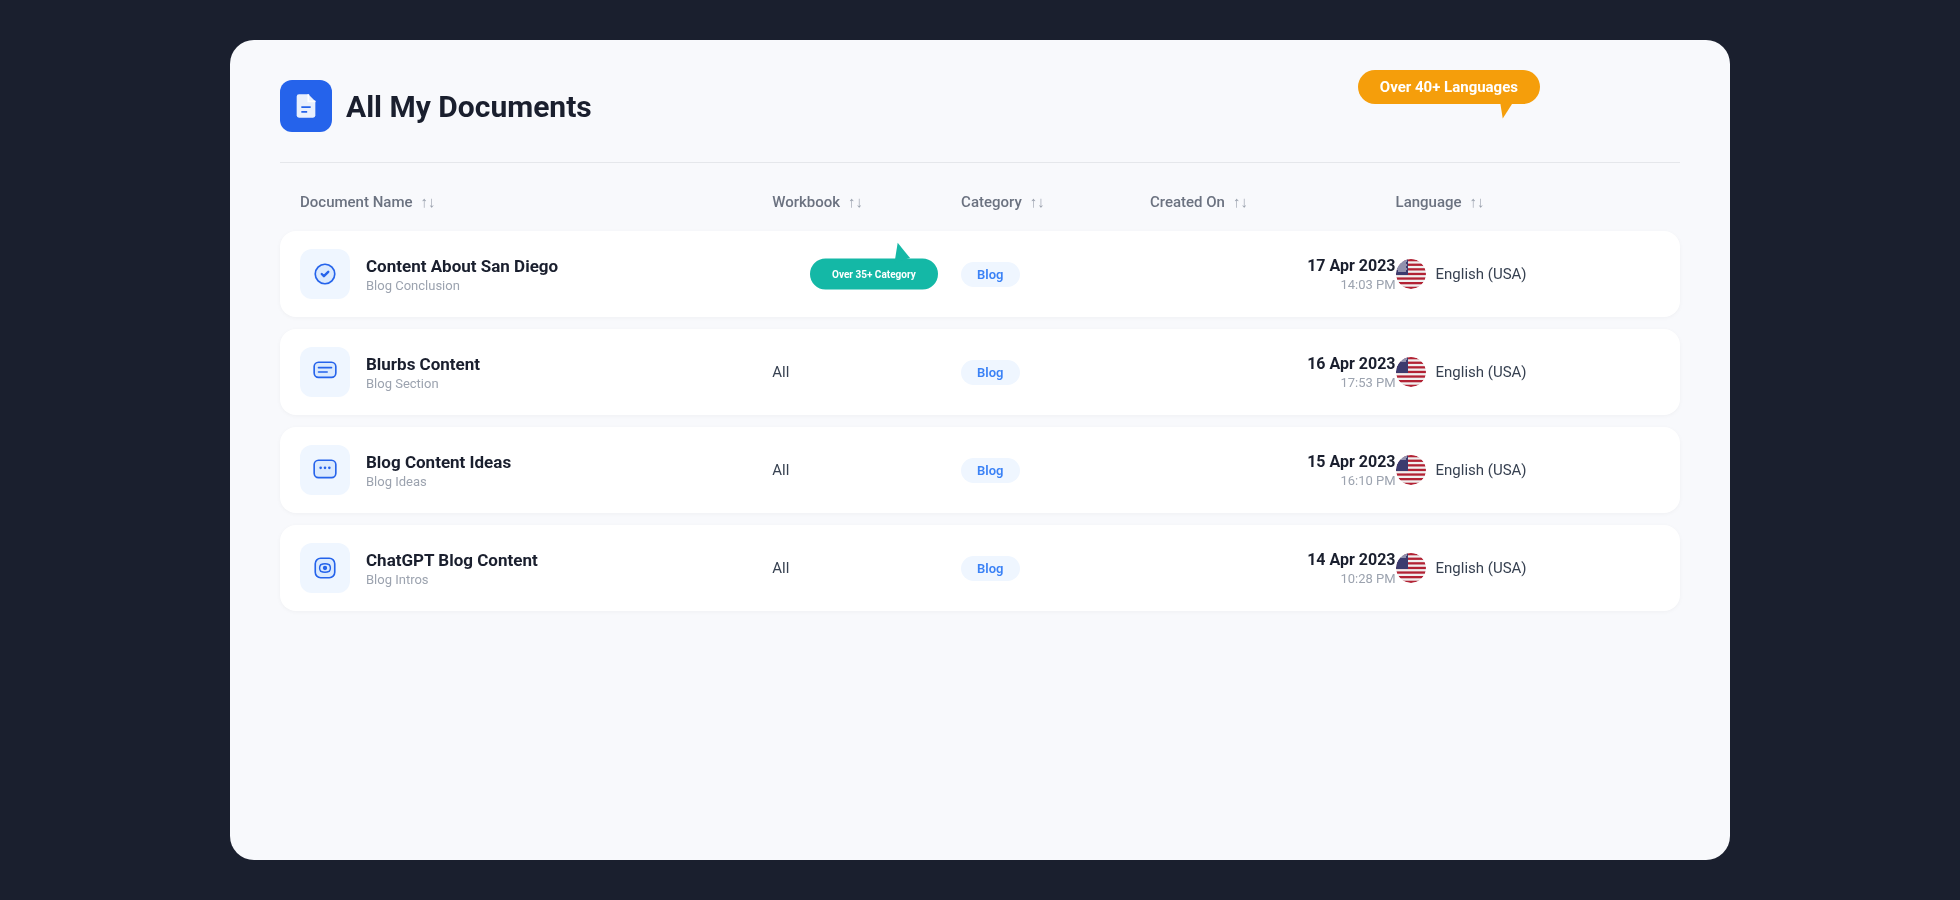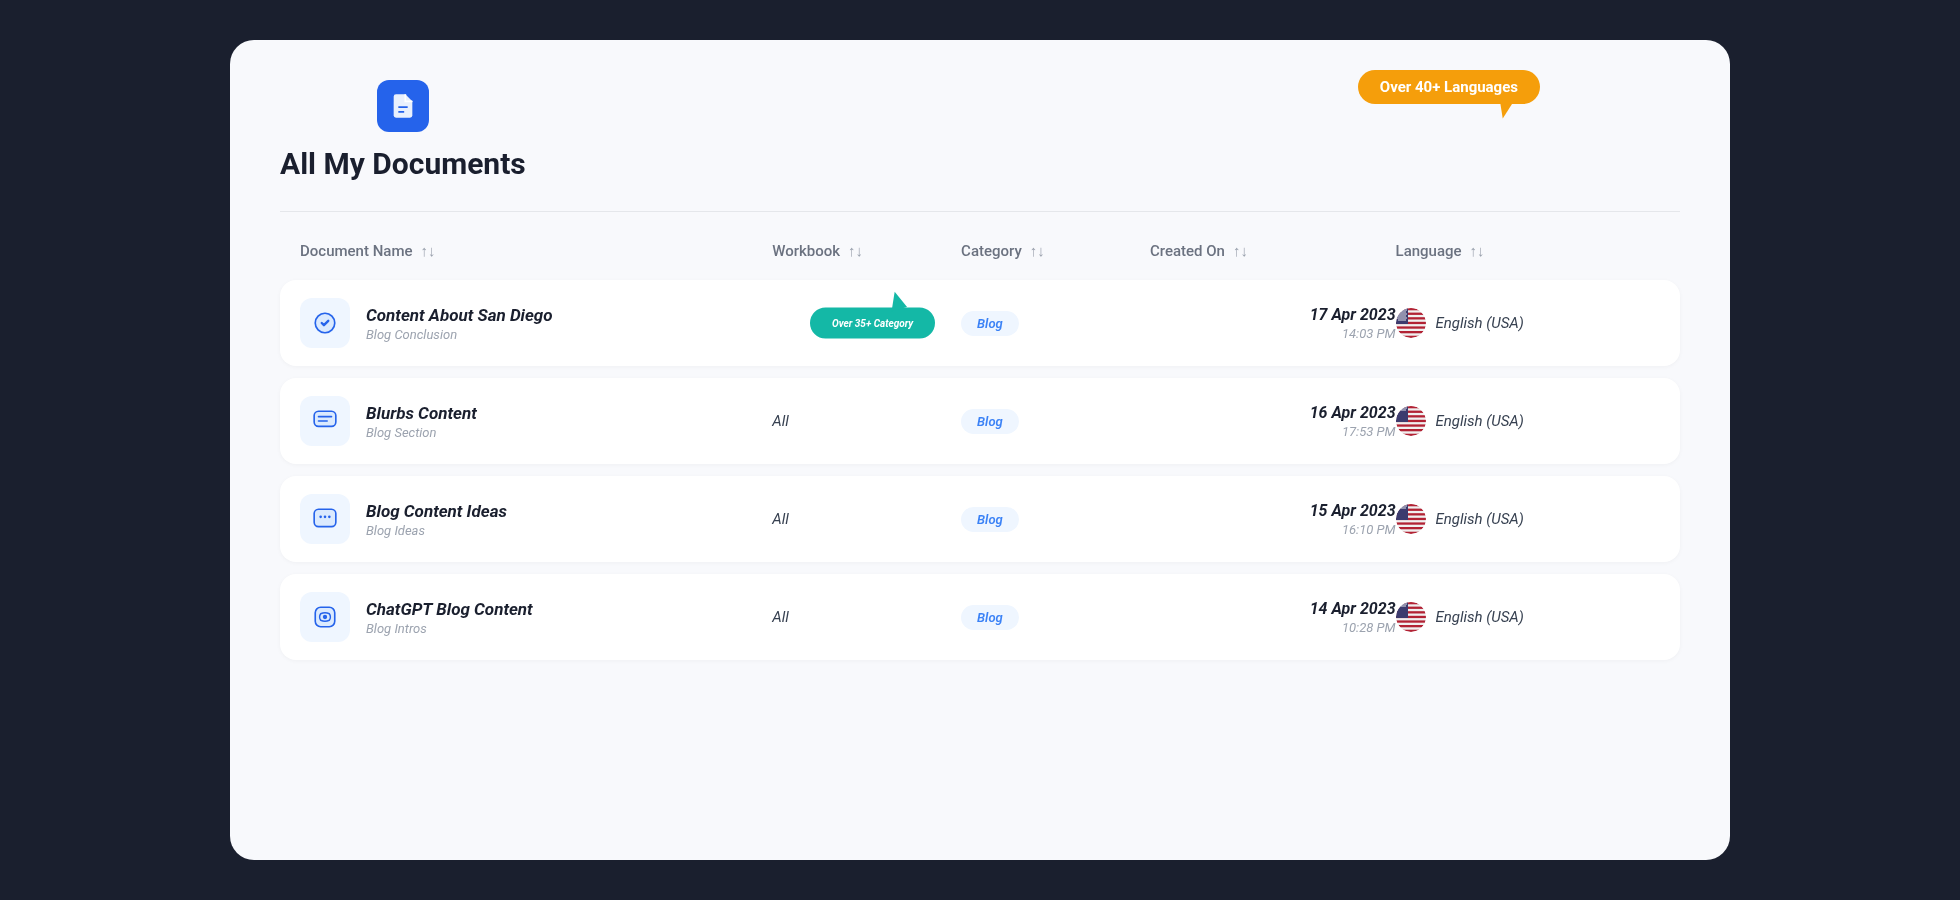--- a/index.html
+++ b/index.html
@@ -28,21 +28,20 @@
       align-items: center;
       justify-content: space-between;
       margin-bottom: 30px;
       position: relative;
     }
 
     .header-left {
       display: flex;
       align-items: center;
       gap: 14px;
-      flex-direction: column;
     }
 
     .logo-icon {
       width: 52px;
       height: 52px;
       background: #2563eb;
       border-radius: 12px;
       display: flex;
       align-items: center;
       justify-content: center;
@@ -119,21 +118,20 @@
 
     .table-row {
       background: white;
       border-radius: 16px;
       display: grid;
       grid-template-columns: 2.5fr 1fr 1fr 1.3fr 1.4fr;
       align-items: center;
       padding: 18px 20px;
       box-shadow: 0 1px 4px rgba(0,0,0,0.04);
       position: relative;
-      font-style: italic;
     }
 
     .doc-cell {
       display: flex;
       align-items: center;
       gap: 16px;
     }
 
     .doc-icon {
       width: 50px;

